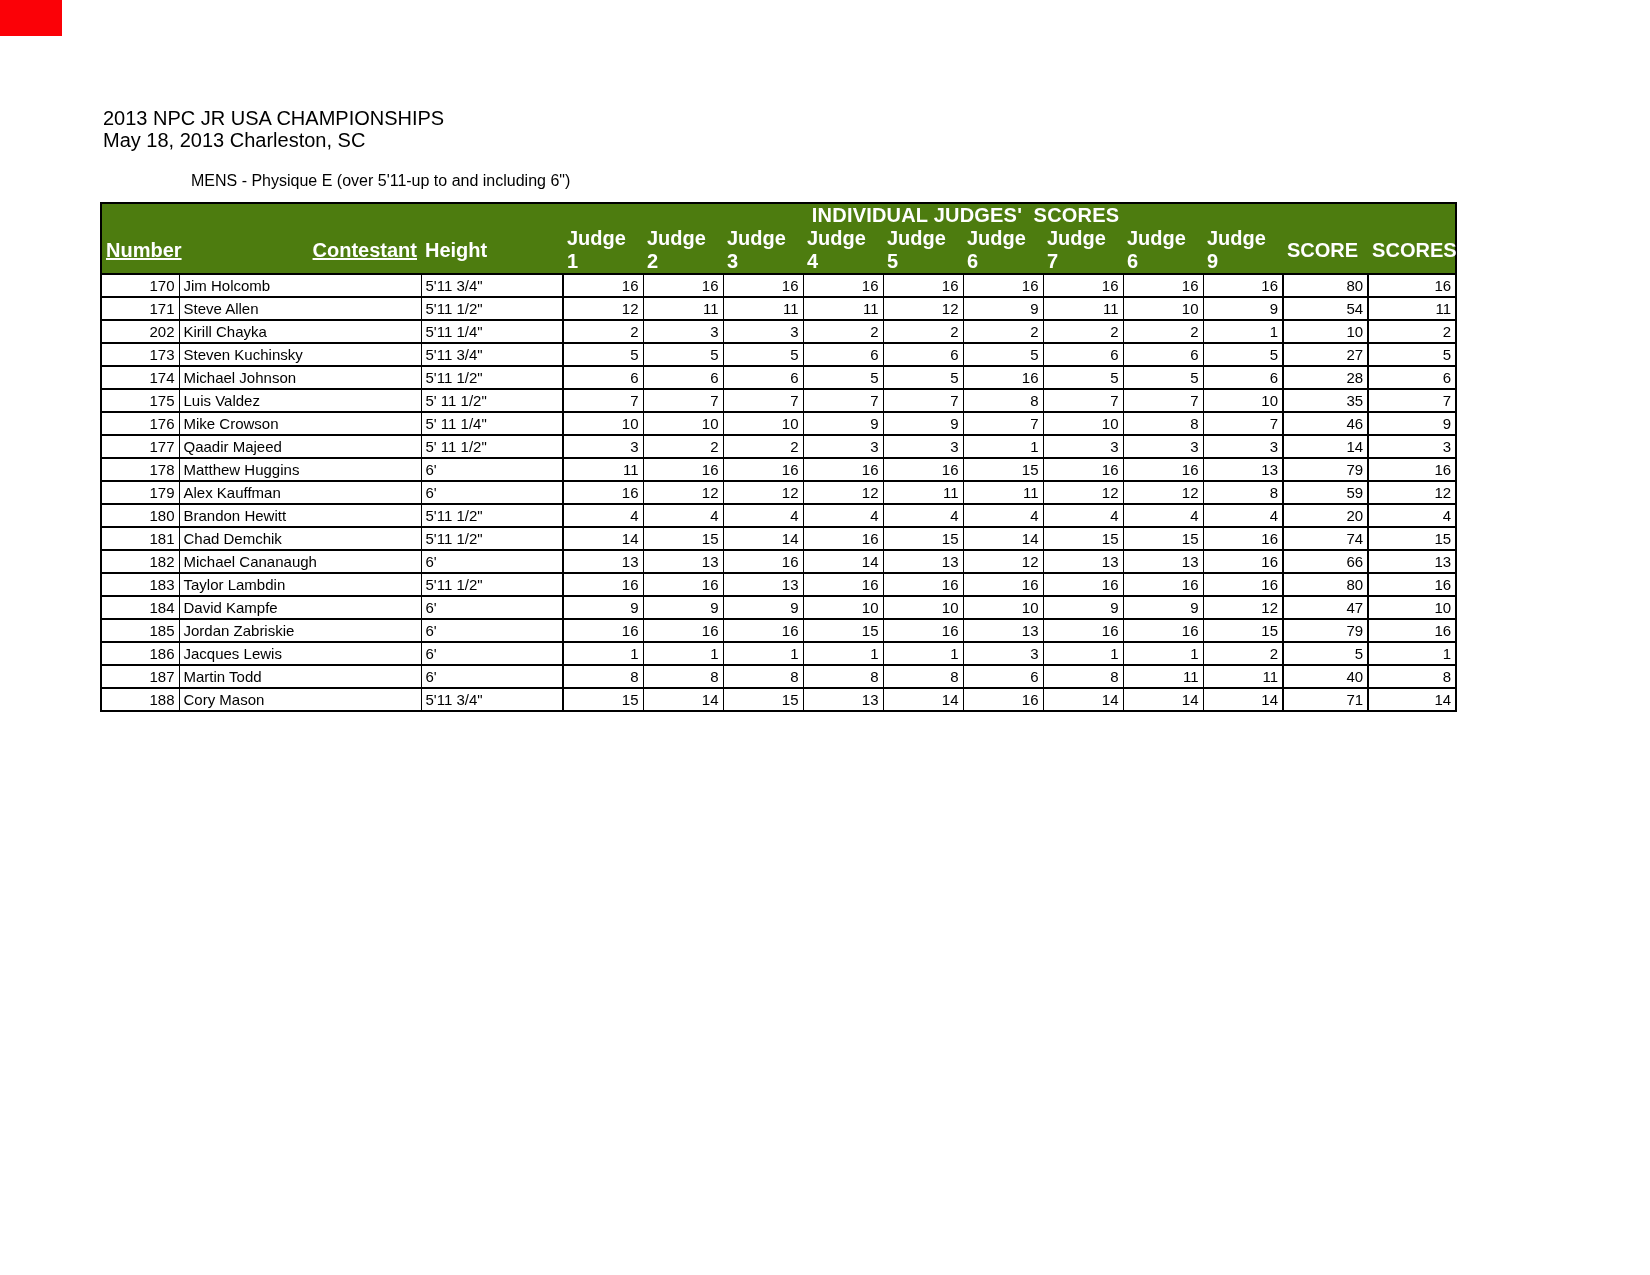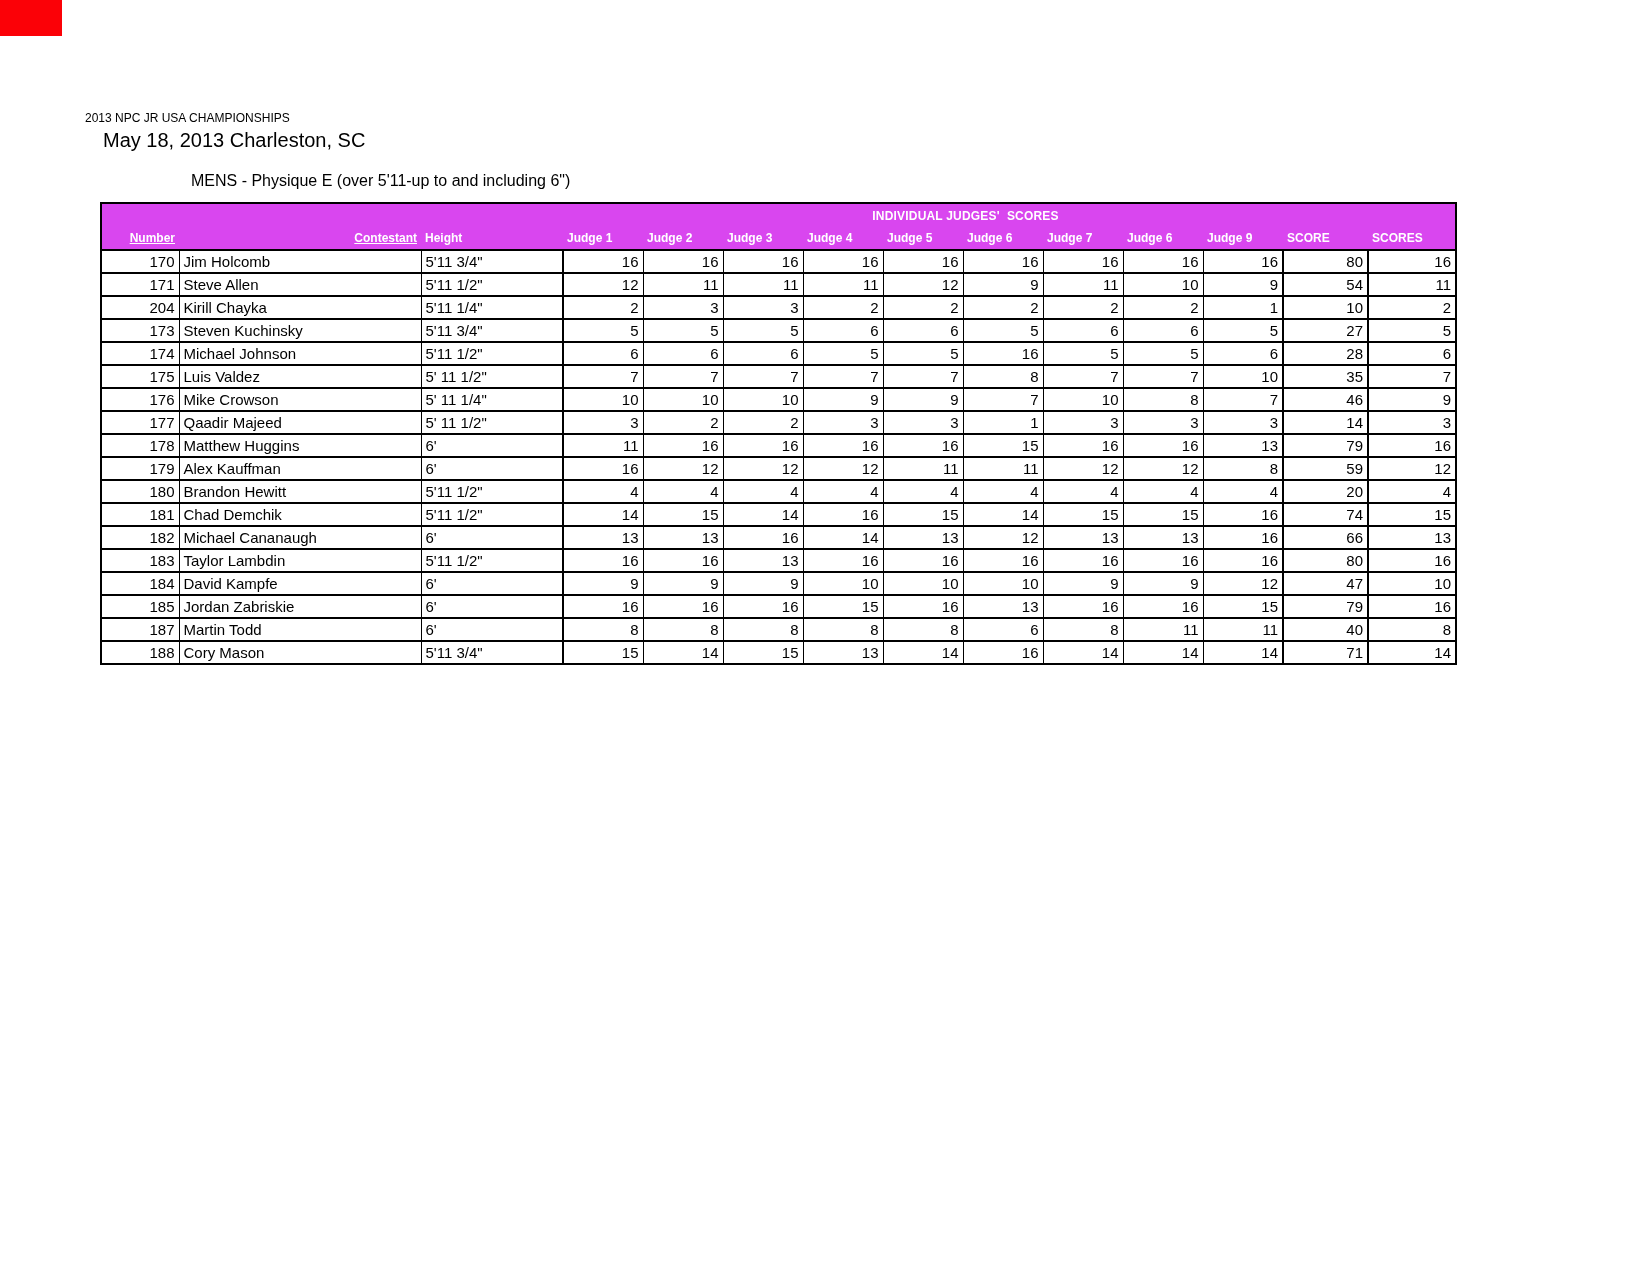--- a/index.html
+++ b/index.html
@@ -16,23 +16,23 @@
   }
   .corner-flag {
     position: absolute;
     left: 0;
     top: 0;
     width: 62px;
     height: 36px;
   }
   .page-title {
     position: absolute;
-    left: 85px;
+    left: 103px;
     top: 108px;
-    font-size: 12px;
+    font-size: 20px;
     line-height: 20px;
     white-space: pre;
   }
   .page-subtitle {
     position: absolute;
     left: 103px;
     top: 130px;
     font-size: 20px;
     line-height: 20px;
     white-space: pre;
@@ -50,25 +50,25 @@
     position: absolute;
     left: 100px;
     top: 202px;
     width: 1355px;
     border-collapse: collapse;
     table-layout: fixed;
     border: 2px solid #000;
     font-size: 15px;
   }
   table.scores thead th {
-    background: #d946ef;
+    background: #4d7c0f;
     color: #fff;
     border: 0;
     font-weight: bold;
-    font-size: 12px;
+    font-size: 20px;
     padding: 0 4px;
   }
   tr.band-row th { height: 23px; }
   tr.band-row .band-title {
     text-align: center;
     white-space: pre;
     letter-spacing: 0.2px;
   }
   tr.header-row th { height: 22px; }
   tr.header-row th.a-left  { text-align: right; text-decoration: underline; }
@@ -164,21 +164,21 @@
         <td class="a-right">11</td>
         <td class="a-right">12</td>
         <td class="a-right">9</td>
         <td class="a-right">11</td>
         <td class="a-right">10</td>
         <td class="a-right">9</td>
         <td class="a-right b-med">54</td>
         <td class="a-right b-med">11</td>
       </tr>
       <tr>
-        <td class="a-right">204</td>
+        <td class="a-right">202</td>
         <td class="a-left">Kirill Chayka</td>
         <td class="a-left">5'11 1/4"</td>
         <td class="a-right b-med">2</td>
         <td class="a-right">3</td>
         <td class="a-right">3</td>
         <td class="a-right">2</td>
         <td class="a-right">2</td>
         <td class="a-right">2</td>
         <td class="a-right">2</td>
         <td class="a-right">2</td>
@@ -388,20 +388,36 @@
         <td class="a-right">15</td>
         <td class="a-right">16</td>
         <td class="a-right">13</td>
         <td class="a-right">16</td>
         <td class="a-right">16</td>
         <td class="a-right">15</td>
         <td class="a-right b-med">79</td>
         <td class="a-right b-med">16</td>
       </tr>
       <tr>
+        <td class="a-right">186</td>
+        <td class="a-left">Jacques Lewis</td>
+        <td class="a-left">6'</td>
+        <td class="a-right b-med">1</td>
+        <td class="a-right">1</td>
+        <td class="a-right">1</td>
+        <td class="a-right">1</td>
+        <td class="a-right">1</td>
+        <td class="a-right">3</td>
+        <td class="a-right">1</td>
+        <td class="a-right">1</td>
+        <td class="a-right">2</td>
+        <td class="a-right b-med">5</td>
+        <td class="a-right b-med">1</td>
+      </tr>
+      <tr>
         <td class="a-right">187</td>
         <td class="a-left">Martin Todd</td>
         <td class="a-left">6'</td>
         <td class="a-right b-med">8</td>
         <td class="a-right">8</td>
         <td class="a-right">8</td>
         <td class="a-right">8</td>
         <td class="a-right">8</td>
         <td class="a-right">6</td>
         <td class="a-right">8</td>

